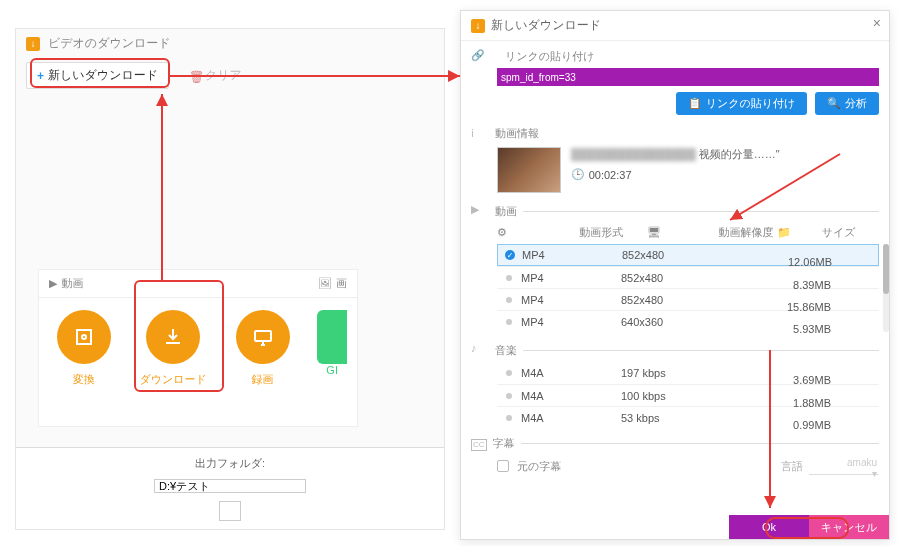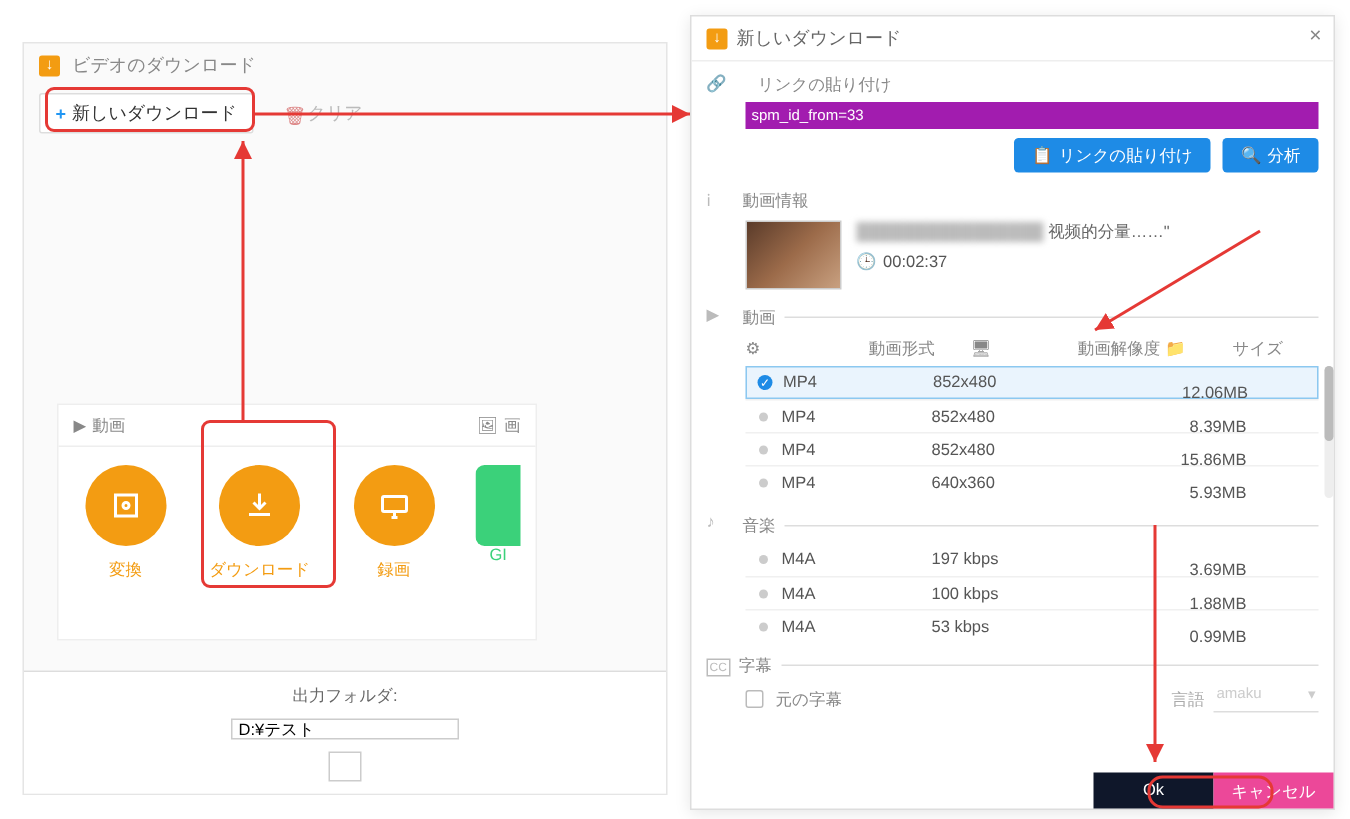--- a/index.html
+++ b/index.html
@@ -63,24 +63,24 @@
   .fmt-row .c1 { width: 100px; }
   .fmt-row .c2 { width: 130px; }
   .fmt-row .c3 { width: 80px; text-align: right; margin-top: 14px; }
   .fmt-row.selected { background: #eaf4fd; border: 1px solid #8cc8f0; }
   .scrollbar { position: absolute; right: -10px; top: 0; width: 6px; height: 88px; background: #eee; border-radius: 3px; }
   .scrollbar .thumb2 { width: 6px; height: 50px; background: #bbb; border-radius: 3px; }
 
   .sub-row { display: flex; align-items: center; gap: 8px; margin: 6px 0 0 26px; font-size: 11px; color: #888; }
   .checkbox { width: 12px; height: 12px; border: 1px solid #bbb; border-radius: 2px; }
   .lang-select { margin-left: auto; display: flex; align-items: center; gap: 6px; color: #aaa; }
-  .lang-select .sel { width: 70px; height: 18px; border-bottom: 1px solid #ddd; color: #ccc; font-size: 10px; display:flex; align-items:flex-start; justify-content:space-between; padding:0 2px;}
+  .lang-select .sel { width: 70px; height: 18px; border-bottom: 1px solid #ddd; color: #ccc; font-size: 10px; display:flex; align-items:flex-end; justify-content:space-between; padding:0 2px;flex-direction:column;}
 
   .rd-footer { position: absolute; left: 0; right: 0; bottom: 0; display: flex; justify-content: flex-end; gap: 0; }
-  .ok-btn { background: #0f172a; color: #fff; border: none; width: 80px; height: 24px; font-size: 11px; }
+  .ok-btn { background: #a21caf; color: #fff; border: none; width: 80px; height: 24px; font-size: 11px; }
   .cancel-btn { background: #ec4899; color: #fff; border: none; width: 80px; height: 24px; font-size: 11px; }
 
   
   svg.arrow { position: absolute; pointer-events: none; }
 </style>
 </head>
 <body>
 
 <div class="left-panel">
   <div class="lp-header">

